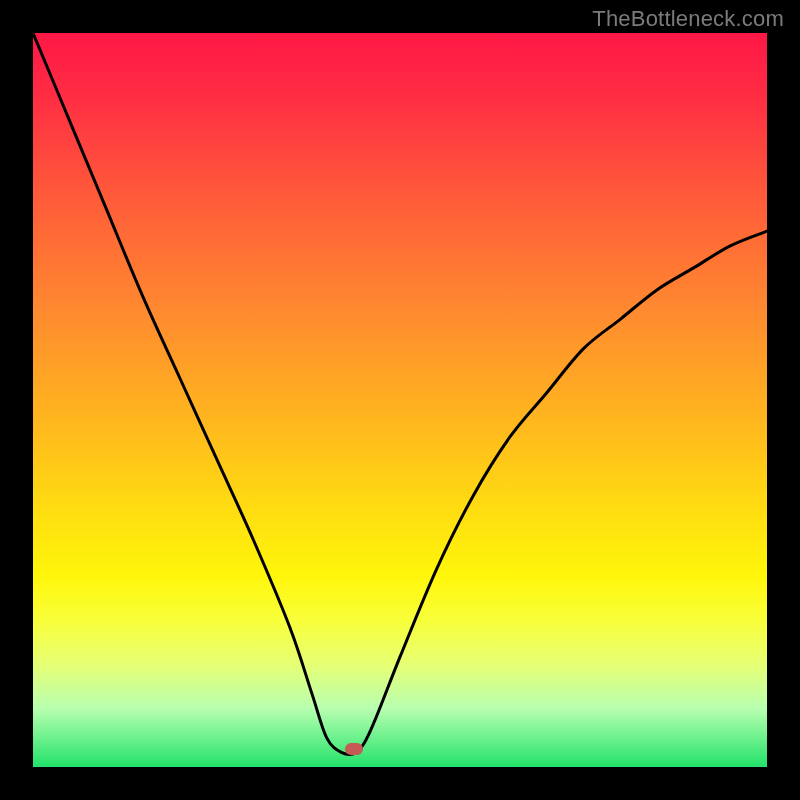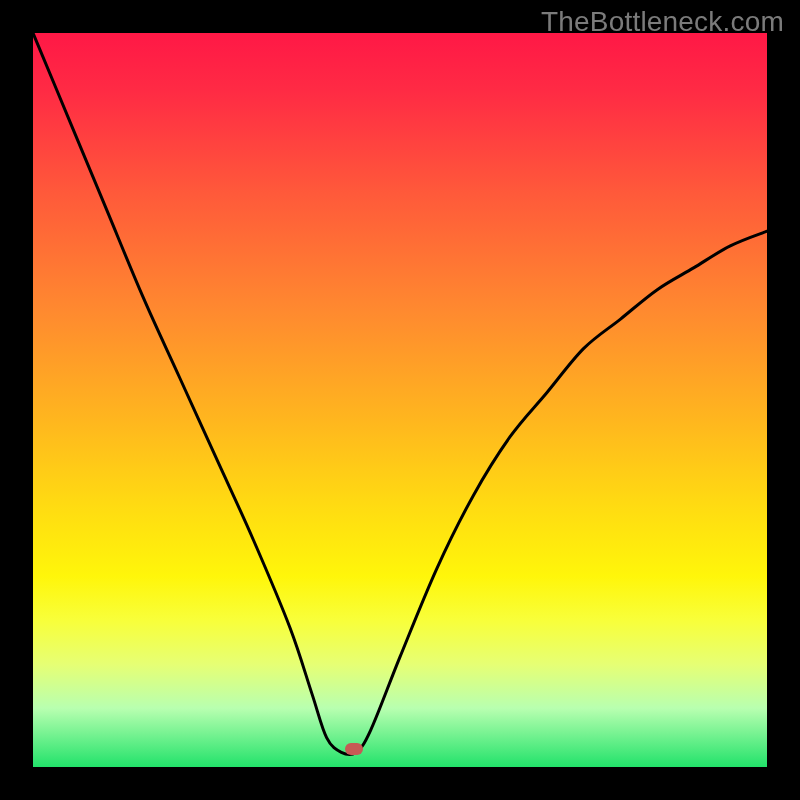--- a/index.html
+++ b/index.html
@@ -36,21 +36,21 @@
       #e6ff74 86%,
       #b8ffb0 92%,
       #22e26a 100%
     );
   }
   .watermark {
     position: absolute;
     top: 6px;
     right: 16px;
     color: #7b7b7b;
-    font-size: 28px;
+    font-size: 22px;
     font-weight: 500;
     letter-spacing: 0.2px;
     user-select: none;
   }
   svg.curve {
     position: absolute;
     left: 0;
     top: 0;
     width: 734px;
     height: 734px;

